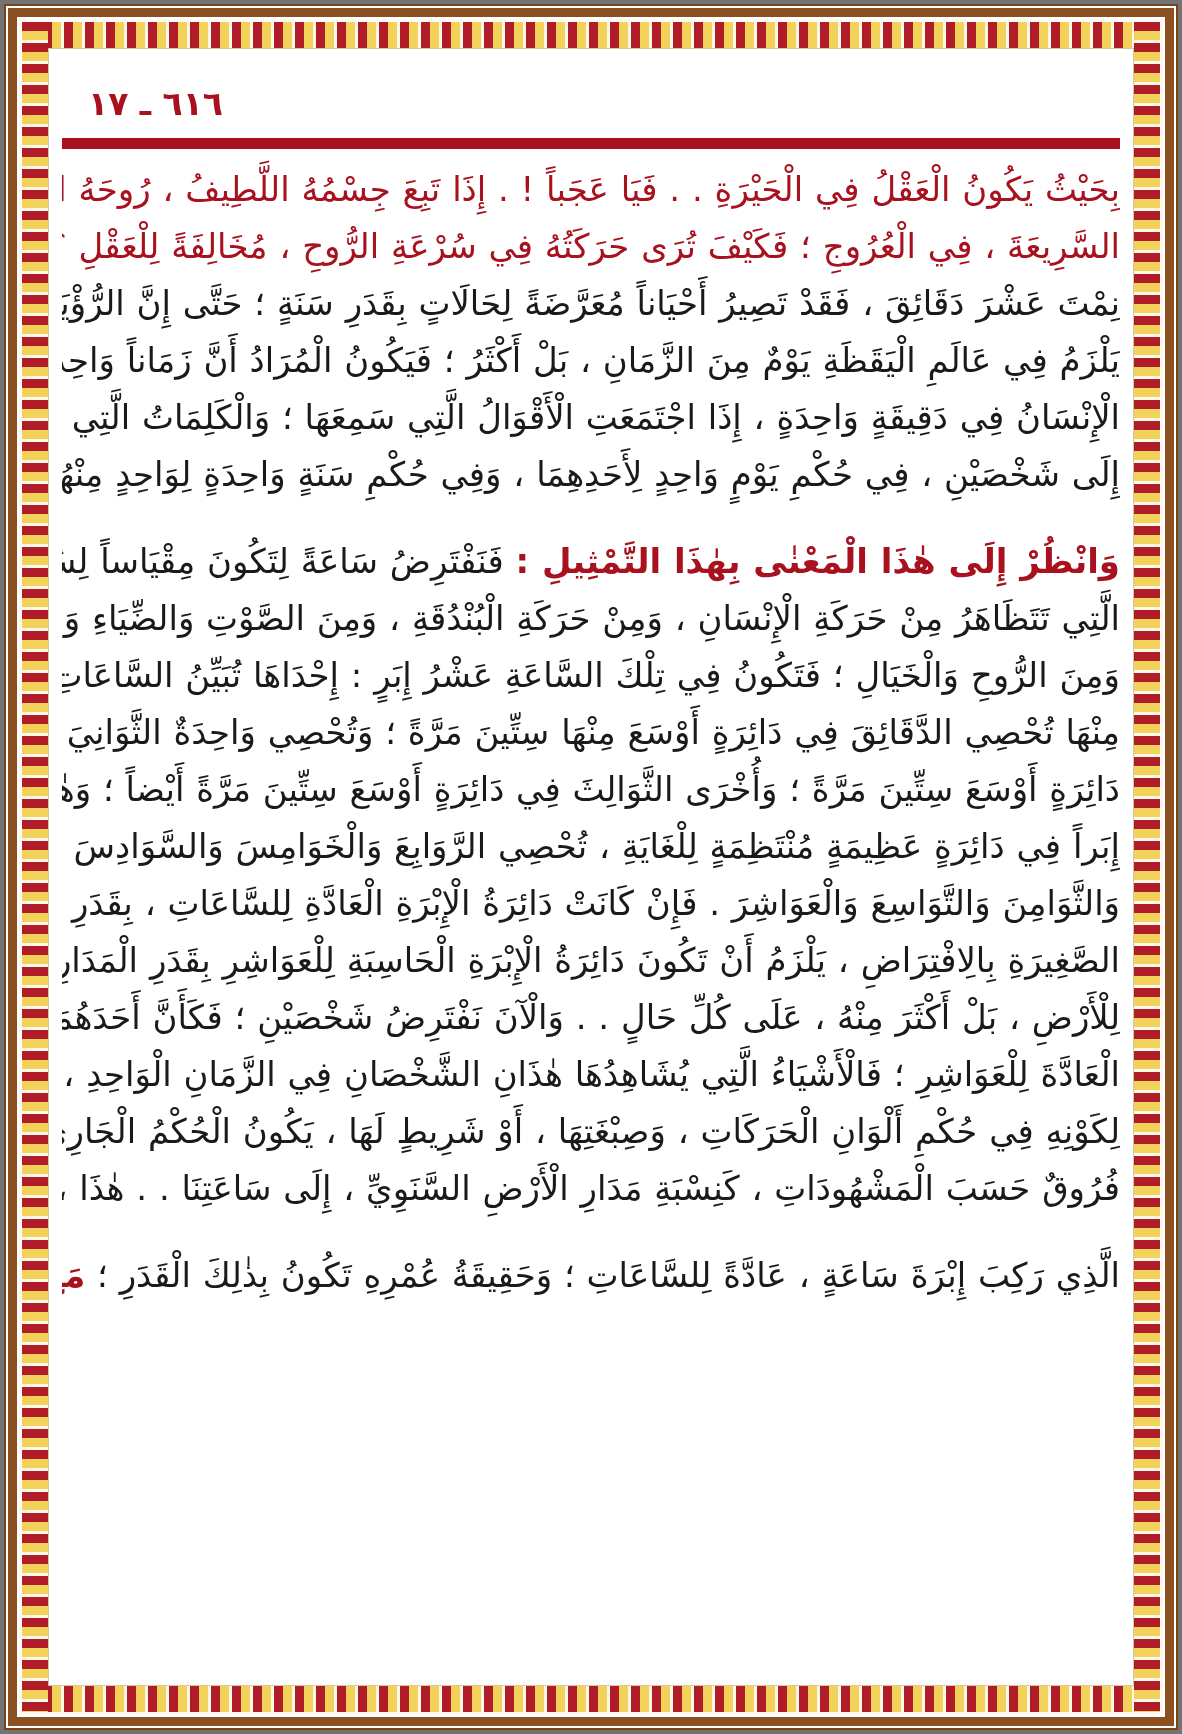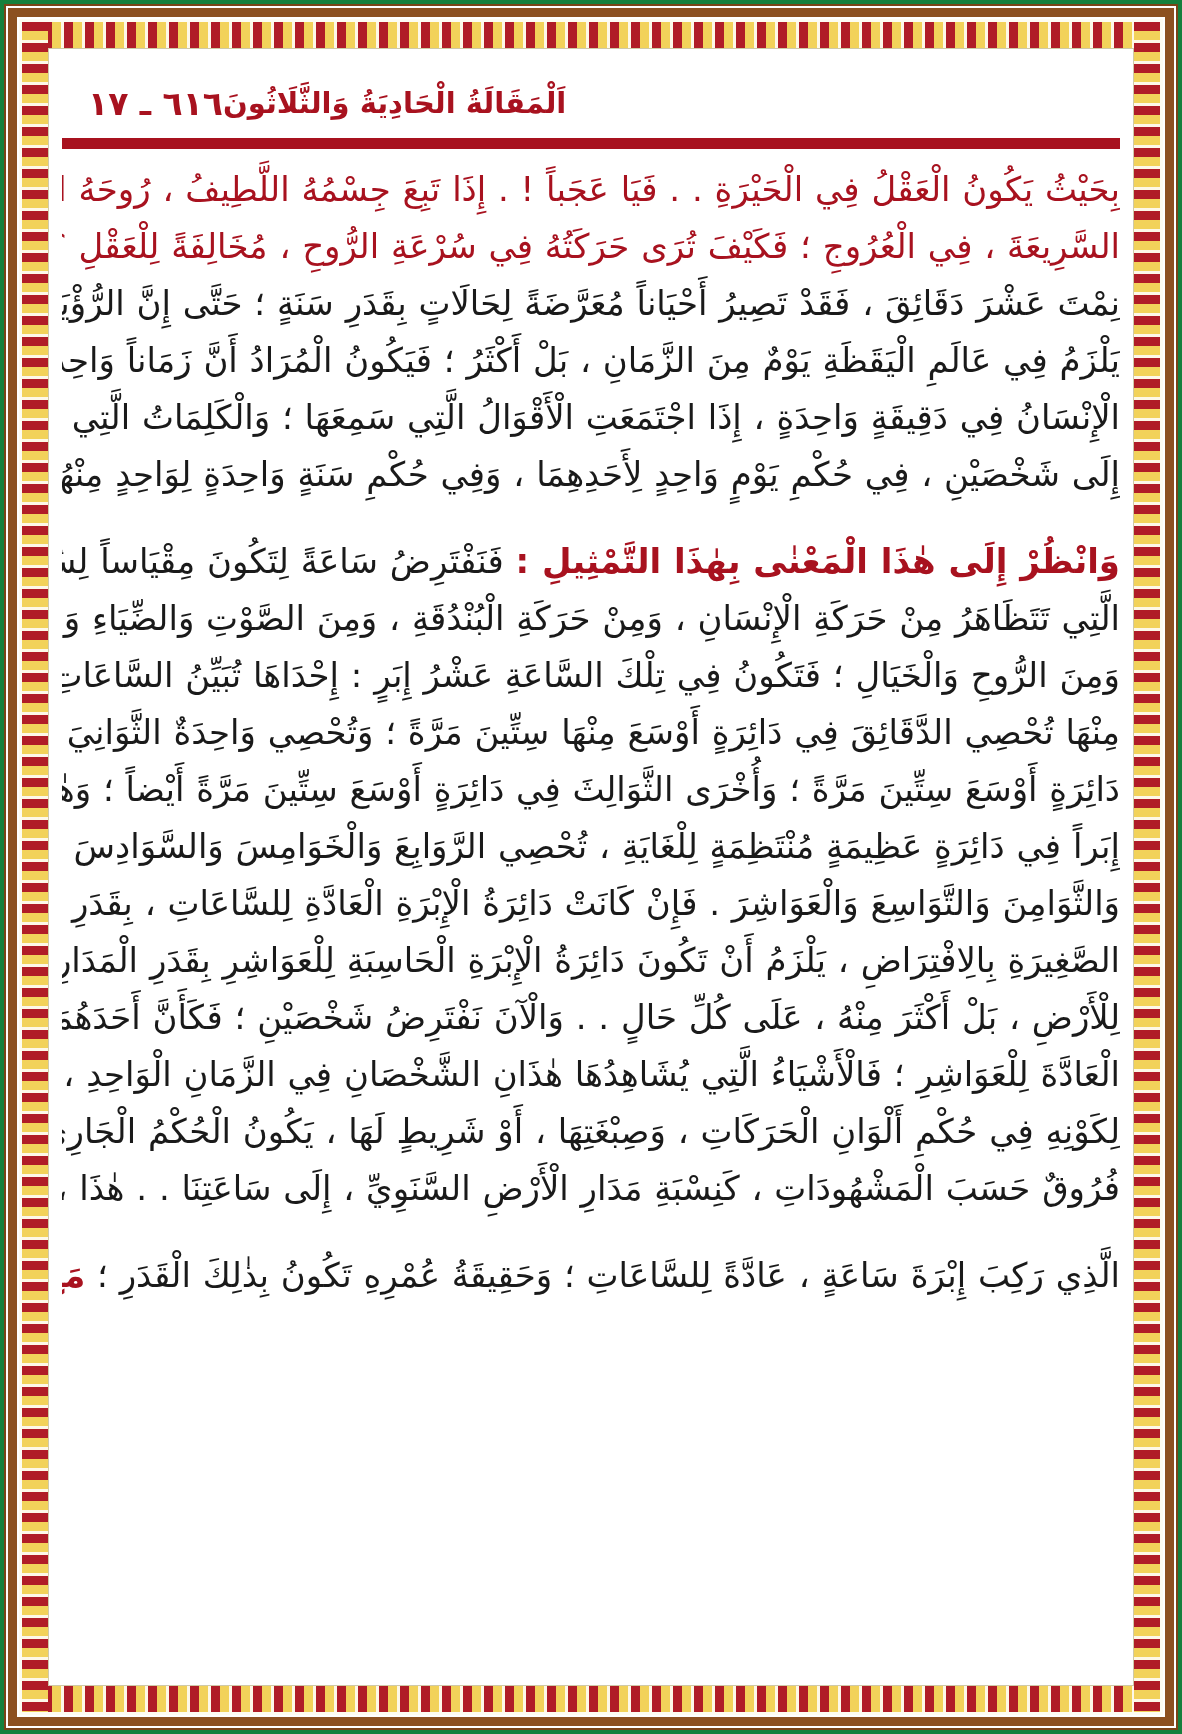--- a/index.html
+++ b/index.html
@@ -14,21 +14,21 @@
     height: 1734px;
     font-family: "DejaVu Sans", sans-serif;
     overflow: hidden;
   }
 
   
   .page {
     position: relative;
     width: 1182px;
     height: 1734px;
-    background: #15803d;
+    background: #737373;
   }
 
   
   .frame-outer {
     position: absolute;
     left: 4px; top: 4px;
     width: 1174px; height: 1726px;
     border: 2px solid #7a4418;
     background: #ffffff;
   }
@@ -181,21 +181,20 @@
   <div class="ribbon ribbon-h ribbon-bottom"></div>
   <div class="ribbon ribbon-v ribbon-left"></div>
   <div class="ribbon ribbon-v ribbon-right"></div>
 
   <div class="frame-inner"></div>
 
   <div class="content">
 
     <div class="header">
       <div class="page-number">٦١٦ ـ ١٧</div>
-      <div class="article-title">اَلْمَقَالَةُ الْحَادِيَةُ وَالثَّلَاثُونَ</div>
     </div>
 
     <div class="rule"></div>
 
     <div class="body">
 
       <p class="para">
         <span class="ln red">بِحَيْثُ يَكُونُ الْعَقْلُ فِي الْحَيْرَةِ . . فَيَا عَجَباً ! . إِذَا تَبِعَ جِسْمُهُ اللَّطِيفُ ، رُوحَهُ الْعُلْوِيَّةَ</span>
         <span class="ln red">السَّرِيعَةَ ، فِي الْعُرُوجِ ؛ فَكَيْفَ تُرَى حَرَكَتُهُ فِي سُرْعَةِ الرُّوحِ ، مُخَالِفَةً لِلْعَقْلِ ؟ . وَأَيْضاً إِذَا</span>
         <span class="ln blk">نِمْتَ عَشْرَ دَقَائِقَ ، فَقَدْ تَصِيرُ أَحْيَاناً مُعَرَّضَةً لِحَالَاتٍ بِقَدَرِ سَنَةٍ ؛ حَتَّى إِنَّ الرُّؤْيَا الَّتِي رَآهَا</span>

